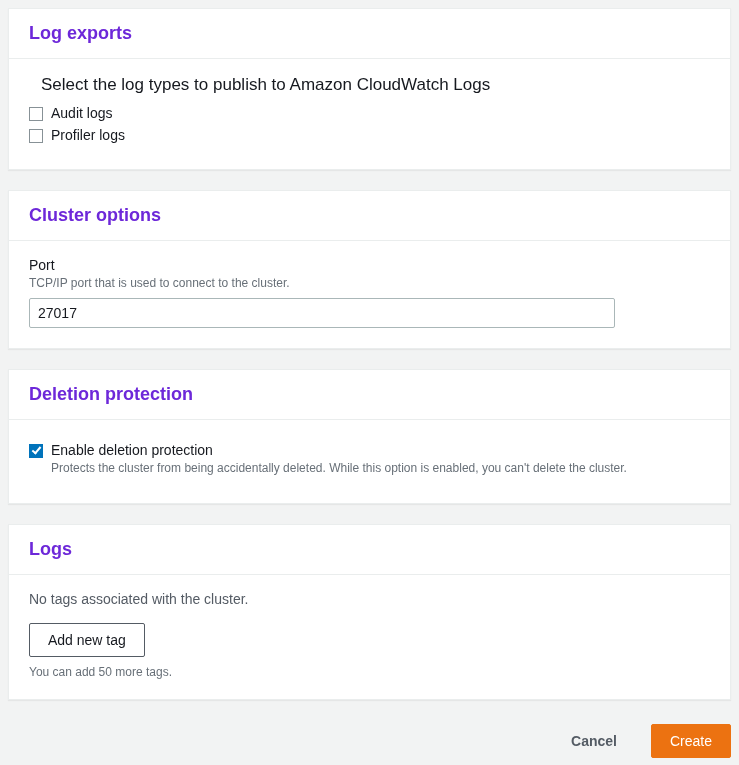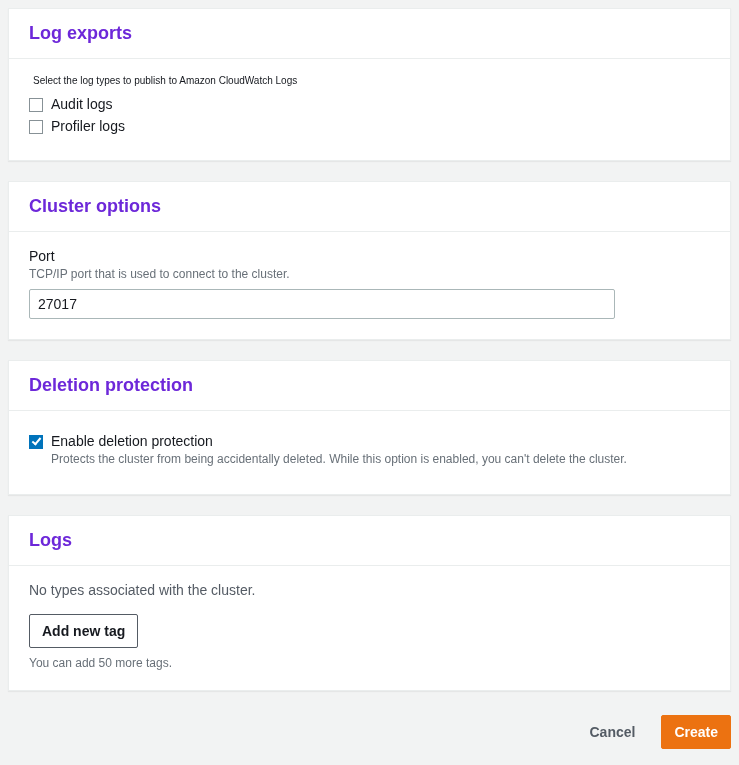--- a/index.html
+++ b/index.html
@@ -25,23 +25,23 @@
   .panel-header h2 {
     margin: 0;
     font-size: 18px;
     font-weight: 700;
     color: #6d28d9;
   }
   .panel-body {
     padding: 16px 20px 20px 20px;
   }
   .description {
-    font-size: 10px;
-    color: #16191f;
-    margin: 0 0 10px 4px;
+    font-size: 17px;
+    color: #16191f;
+    margin: 0 0 10px 12px;
   }
   .checkbox-row {
     display: flex;
     align-items: flex-start;
     margin: 6px 0;
   }
   .checkbox-row input[type="checkbox"] {
     appearance: none;
     width: 14px;
     height: 14px;
@@ -92,23 +92,23 @@
     border-radius: 2px;
     color: #16191f;
   }
   .empty-msg {
     font-size: 14px;
     color: #545b64;
     margin: 0 0 16px 0;
   }
   .btn {
     display: inline-block;
-    padding: 7px 12px;
-    font-size: 14px;
-    font-weight: 700;
+    padding: 7px 18px;
+    font-size: 14px;
+    font-weight: 400;
     border-radius: 2px;
     cursor: pointer;
     text-align: center;
     line-height: 1.3;
   }
   .btn-normal {
     background: #fff;
     border: 1px solid #545b64;
     color: #16191f;
   }
@@ -127,21 +127,21 @@
   }
   .tags-hint {
     font-size: 12px;
     color: #687078;
     margin-top: 8px;
   }
   .footer-actions {
     display: flex;
     justify-content: flex-end;
     align-items: center;
-    gap: 8px;
+    gap: 16px;
     padding: 4px 0 8px 0;
   }
 </style>
 </head>
 <body>
 
 <div class="panel">
   <div class="panel-header">
     <h2>Log exports</h2>
   </div>
@@ -182,21 +182,21 @@
       </span>
     </label>
   </div>
 </div>
 
 <div class="panel">
   <div class="panel-header">
     <h2>Logs</h2>
   </div>
   <div class="panel-body">
-    <p class="empty-msg">No types associated with the cluster.</p>
+    <p class="empty-msg">No tags associated with the cluster.</p>
     <button class="btn btn-normal">Add new tag</button>
     <div class="tags-hint">You can add 50 more tags.</div>
   </div>
 </div>
 
 <div class="footer-actions">
   <button class="btn btn-link">Cancel</button>
   <button class="btn btn-primary">Create</button>
 </div>
 

